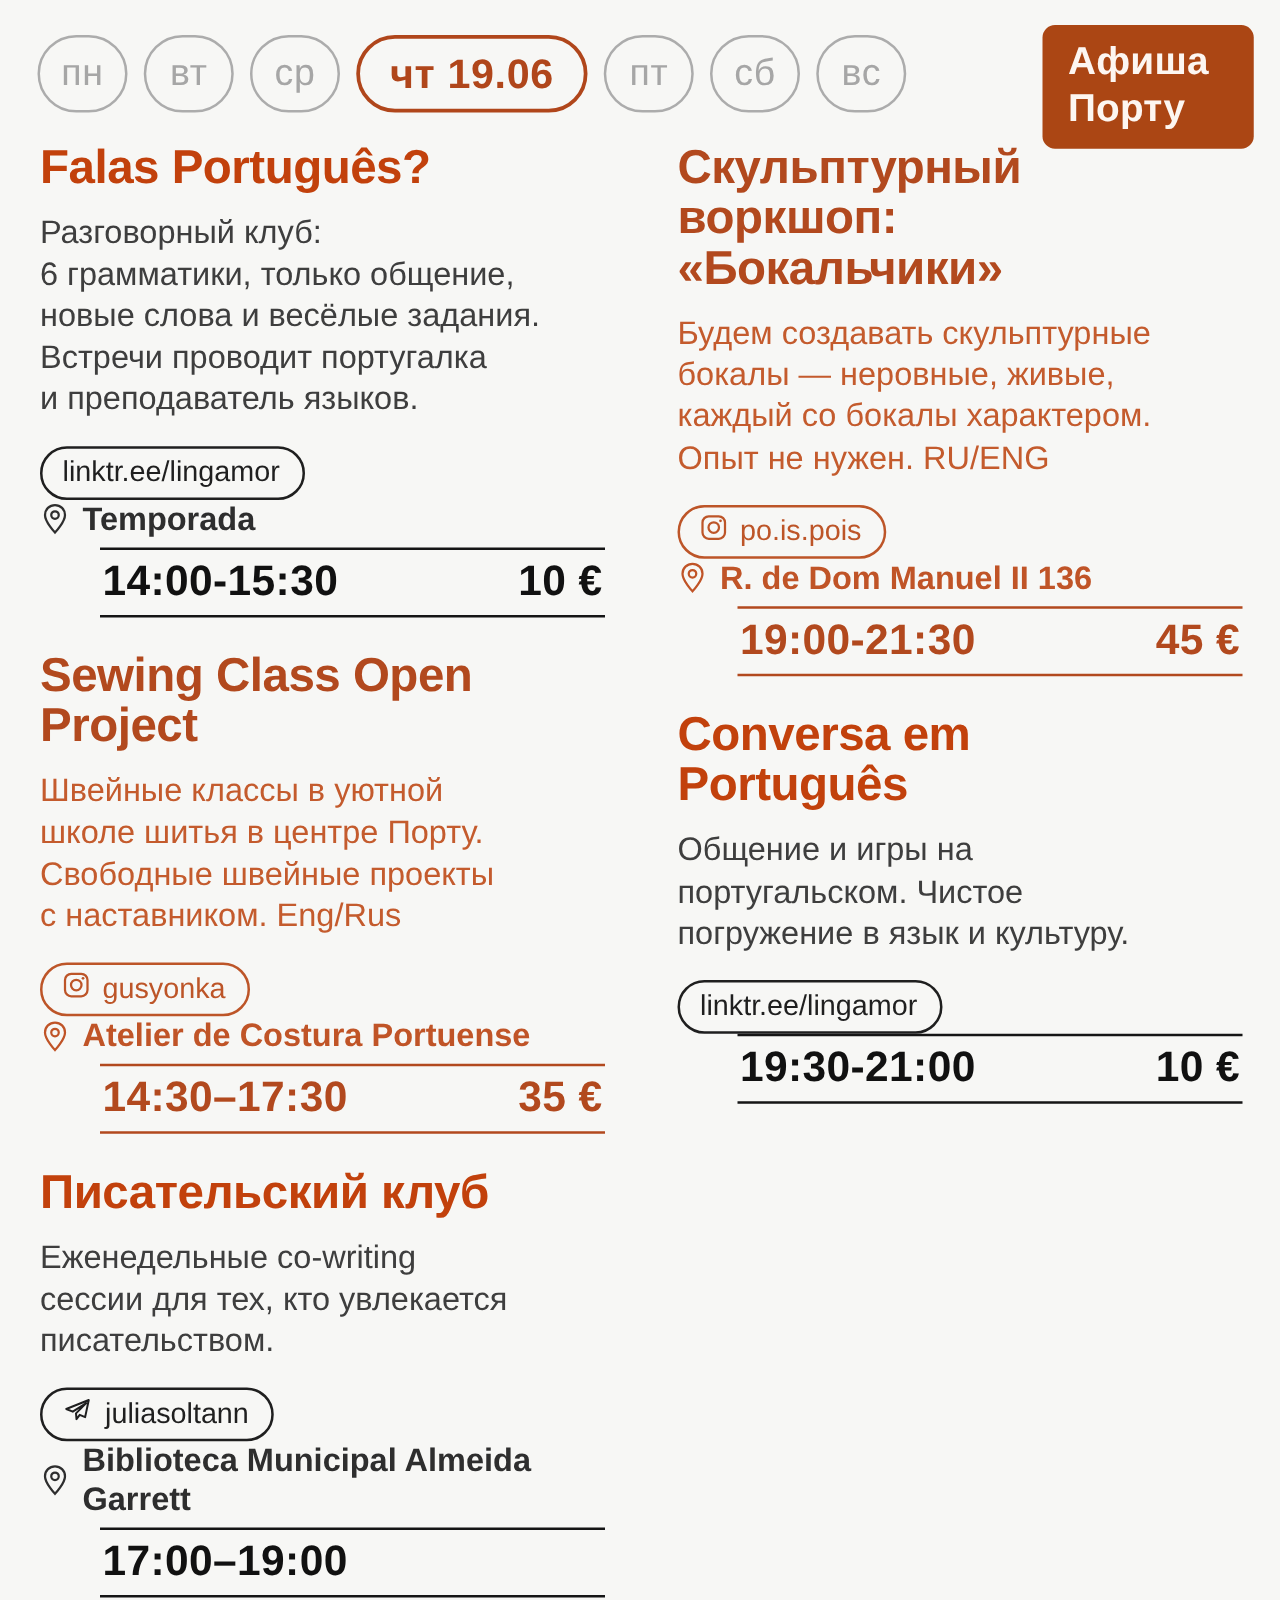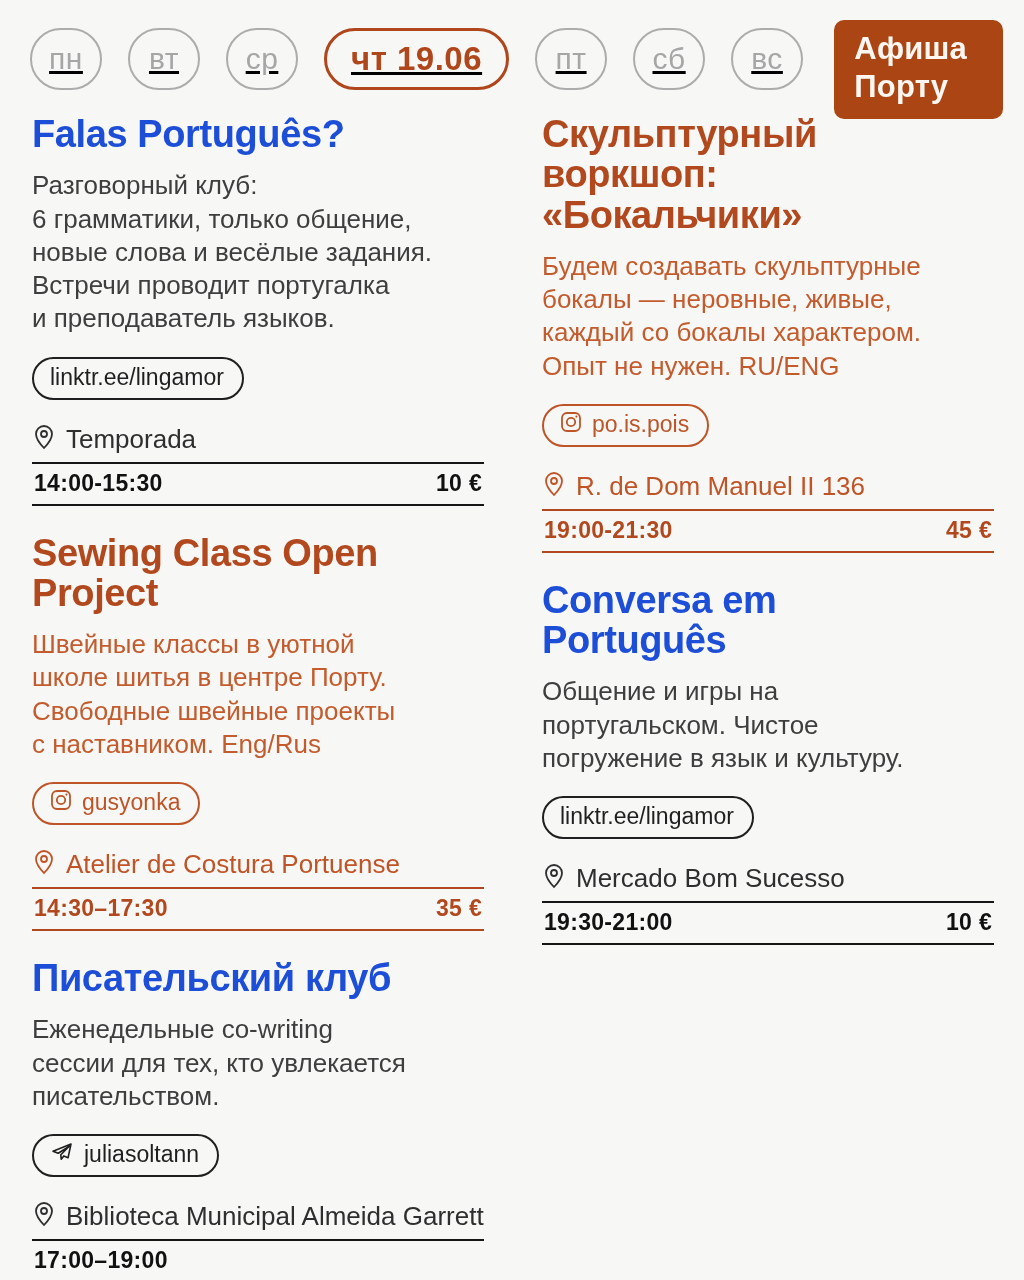--- a/index.html
+++ b/index.html
@@ -9,21 +9,21 @@
     font-family: "Liberation Sans", sans-serif;
     overflow: hidden;
   }
   
   .topbar {
     position: relative;
     padding: 28px 21px 0 30px;
     display: flex;
     align-items: center;
   }
-  .tabs { display: flex; gap: 26px; align-items: center; text-decoration: underline; }
+  .tabs { display: flex; gap: 13px; align-items: center; }
   .day-pill {
     min-width: 72px; height: 62px;
     border: 2.5px solid #acacac;
     border-radius: 31px;
     color: #a6a6a6;
     font-size: 30px;
     display: inline-flex; align-items: center; justify-content: center;
     padding: 0 12px;
     background: transparent;
     letter-spacing: 0.5px;
@@ -54,21 +54,21 @@
     gap: 58px;
     padding: 24px 32px 0 32px;
   }
   .col { width: 452px; flex: 0 0 452px; }
   .card + .card { margin-top: 27px; }
   .card-title {
     font-size: 38px; font-weight: 800;
     line-height: 1.06;
     letter-spacing: -0.4px;
     white-space: pre-line;
-    color: #1d4ed8;
+    color: #c2410c;
   }
   .card-desc {
     margin-top: 15px;
     font-size: 26px;
     line-height: 1.28;
     color: #3e3e3e;
     white-space: pre-line;
   }
   .pill {
     margin-top: 21px;
@@ -76,34 +76,35 @@
     border: 2px solid #1f1f1f;
     border-radius: 22px;
     padding: 5px 18px 7px 16px;
     font-size: 23px;
     color: #1f1f1f;
     cursor: pointer;
     background: transparent;
   }
   .pill .icn { display: inline-flex; }
   .loc {
-    margin-top: 24px;
-    display: flex; align-items: flex-start; gap: 10px;
+    display: flex; align-items: center; gap: 10px;
     font-size: 26px;
     color: #2e2e2e;
     padding-bottom: 7px;
+    font-weight: bold;
   }
   .timebar {
     border-top: 2.5px solid #151515;
     border-bottom: 2.5px solid #151515;
     display: flex; justify-content: space-between; align-items: flex-end;
     padding: 6px 2px 7px 2px;
-    font-size: 23px; font-weight: 800;
+    font-size: 34px; font-weight: 800;
     color: #111;
     letter-spacing: 0.3px;
+    margin-left: 48px;
   }
   
   .card.orange .card-title { color: #b2491e; }
   .card.orange .card-desc  { color: #c45b2d; }
   .card.orange .pill       { border-color: #bd5528; color: #bd5528; }
   .card.orange .loc        { color: #c05427; }
   .card.orange .timebar    { border-color: #b2491e; color: #b2491e; }
   svg { display: block; }
 </style>
 </head>
@@ -261,29 +262,20 @@
       <div class="card-title">Conversa em
 Português</div>
       <div class="card-desc">Общение и игры на
 португальском. Чистое
 погружение в язык и культуру.</div>
       <div>
         <div class="pill">
           <span>linktr.ee/lingamor</span>
         </div>
       </div>
-      <div class="loc">
-        <span class="icn">
-          <svg width="24" height="26" viewBox="0 0 24 26" fill="none" stroke="#2e2e2e" stroke-width="1.8">
-            <path d="M12 2c-4.4 0-8 3.5-8 7.9 0 5.6 8 14.1 8 14.1s8-8.5 8-14.1C20 5.5 16.4 2 12 2z"></path>
-            <circle cx="12" cy="10" r="3"></circle>
-          </svg>
-        </span>
-        <span>Mercado Bom Sucesso</span>
-      </div>
       <div class="timebar">
         <span>19:30-21:00</span>
         <span>10 €</span>
       </div>
     </div>
 
   </div>
 </div>
 
 </body></html>

